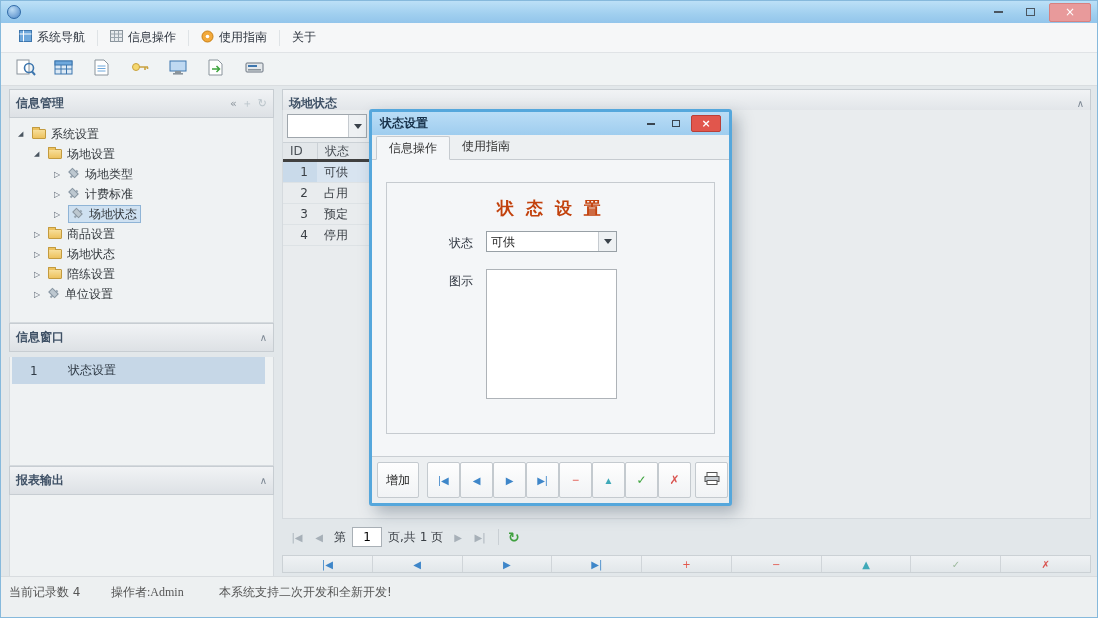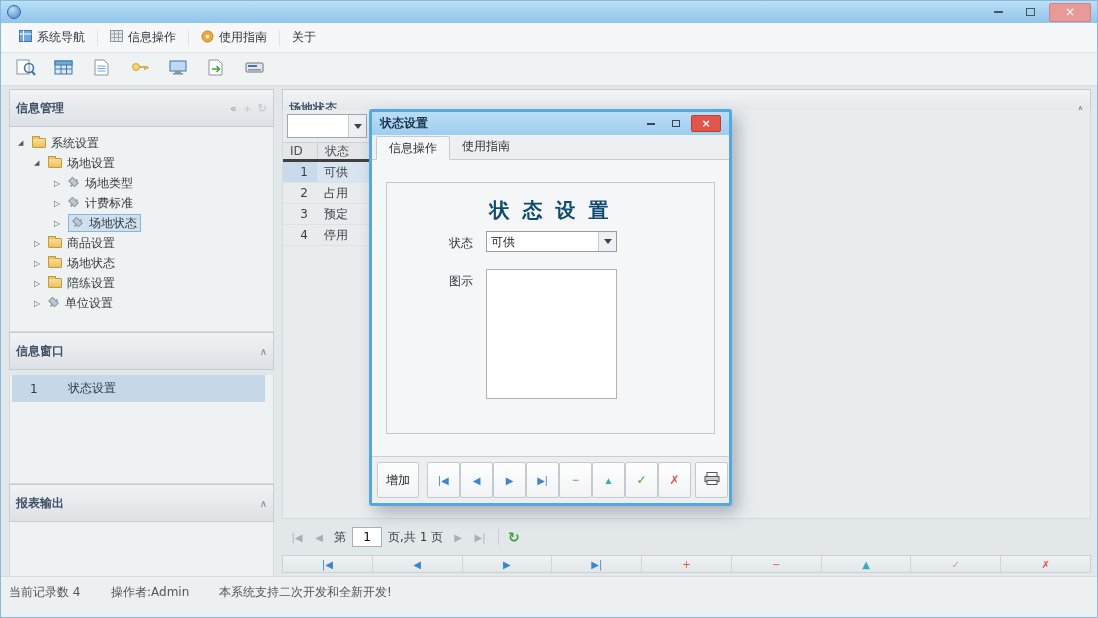--- a/index.html
+++ b/index.html
@@ -23,21 +23,21 @@
     border-bottom:1px solid #E0E3E6; display:flex; align-items:center; padding-left:8px; }
   .mitem { display:flex; align-items:center; gap:5px; padding:4px 10px; border-radius:2px; cursor:pointer; color:#2F3640; }
   .msep { width:1px; height:16px; background:#DFE3E6; margin:0 2px; }
 
   
   .toolbar { position:absolute; left:0; top:52px; width:100%; height:33px; background:#F0F3F4;
     border-bottom:1px solid #D9DDE0; display:flex; align-items:center; padding-left:10px; gap:8px; }
   .tbtn { width:30px; height:27px; display:flex; align-items:center; justify-content:center; border:1px solid transparent; border-radius:2px; cursor:pointer; background:transparent; }
 
   
-  .phead { height:38px; background:linear-gradient(#F1F3F5,#DDE1E5); border:1px solid #C7CDD2;
+  .phead { height:29px; background:linear-gradient(#F1F3F5,#DDE1E5); border:1px solid #C7CDD2;
     display:flex; align-items:center; padding:0 6px; font-weight:bold; color:#3F5166; font-size:12px; }
   .phead .hicons { margin-left:auto; display:flex; align-items:center; gap:5px; font-weight:normal; }
   .hic { color:#8A939B; font-size:11px; cursor:pointer; line-height:1; }
   .hic.dim { color:#B9C3C9; }
   .chev { color:#7C8793; font-size:10px; cursor:pointer; }
 
   
   .sidebar { position:absolute; left:8px; top:88px; width:265px; height:476px; }
   .tree { height:205px; background:#EFF2F3; border:1px solid #D5DADE; border-top:none; overflow:hidden; padding-top:6px; }
   .trow { height:20px; display:flex; align-items:center; padding-left:8px; color:#33383D; cursor:pointer; }
@@ -86,38 +86,38 @@
   .navbar { position:absolute; left:0; top:466px; width:100%; height:18px; display:flex;
     background:linear-gradient(#EFF2F4,#E2E7EA); border:1px solid #CBD1D5; }
   .ncell { flex:1; display:flex; align-items:center; justify-content:center; border-right:1px solid #D0D5D9; font-size:10px; cursor:pointer; }
   .ncell:last-child { border-right:none; }
   .blue { color:#3E86C9; } .red { color:#E2574C; } .teal { color:#3FA9B8; }
   .green { color:#3FA53F; } .palegreen { color:#9DBA9D; } .redx { color:#D9534F; }
 
   
   .statusbar { position:absolute; left:0; top:575px; width:100%; height:43px; background:#EDF0F1;
     border-top:1px solid #D8DCDF; display:flex; padding:7px 0 0 8px; color:#555; }
-  .sb1 { width:102px; } .sb2 { width:108px; }
+  .sb1 { width:102px; } .sb2 { width:108px;font-family:Liberation Serif, serif; }
 
   
   .dialog { position:absolute; left:368px; top:108px; width:363px; height:397px; border:3px solid #55A7DC;
     border-radius:3px; background:#F4F6F8; box-shadow:6px 7px 16px rgba(50,70,90,.35); }
   .dtitle { height:23px; background:linear-gradient(#BADDF6,#9FCDEF); display:flex; align-items:center;
     padding:0 8px; font-weight:bold; color:#17314A; }
   .dwin { margin-left:auto; display:flex; align-items:center; gap:5px; }
   .dwc { width:20px; height:16px; display:flex; align-items:center; justify-content:center; cursor:pointer; }
   .dwc .minbar { width:8px; height:2px; background:#3A4550; display:block; }
   .dwc .maxbox { width:8px; height:7px; border:1.5px solid #3A4550; display:block; }
   .dwc.close { width:30px; height:17px; background:#E1564C; border:1px solid #B93F38; border-radius:2px; color:#fff; font-size:11px; }
   .dtabs { height:25px; background:#EDF0F2; border-bottom:1px solid #C6CBD0; display:flex; align-items:flex-end; padding-left:4px; }
   .dtab { height:24px; line-height:23px; padding:0 12px; color:#333; cursor:pointer; }
   .dtab.active { background:#F4F6F8; border:1px solid #C6CBD0; border-bottom:1px solid #F4F6F8; margin-bottom:-1px; border-radius:2px 2px 0 0; }
   .dcontent { position:absolute; left:0; top:48px; right:0; bottom:47px; background:#F4F6F8; }
   .groupbox { position:absolute; left:14px; top:22px; width:329px; height:252px; border:1px solid #C6CBD0; }
-  .gtitle { text-align:center; margin-top:14px; font-size:20px; font-weight:bold; letter-spacing:3px; color:#0c4a6e; }
+  .gtitle { text-align:center; margin-top:14px; font-size:17px; font-weight:bold; letter-spacing:3px; color:#c2410c; }
   .flabel1 { position:absolute; left:62px; top:52px; color:#2F3640; }
   .flabel2 { position:absolute; left:62px; top:90px; color:#2F3640; }
   .dcombo { position:absolute; left:99px; top:48px; width:131px; height:21px; background:#fff; border:1px solid #98A0A6; display:flex; cursor:pointer; }
   .dcombo .val { flex:1; padding:2px 0 0 4px; color:#222; }
   .imgbox { position:absolute; left:99px; top:86px; width:131px; height:130px; background:#fff; border:1px solid #AEB3B8; }
   .dtoolbar { position:absolute; left:0; right:0; bottom:0; height:47px; border-top:1px solid #C9CED3;
     background:#ECEFF1; display:flex; align-items:center; padding-left:5px; }
   .dbtn { width:33px; height:36px; background:linear-gradient(#FEFEFE,#F1F3F5); border:1px solid #C4CACF;
     border-radius:2px; font-size:12px; display:flex; align-items:center; justify-content:center; cursor:pointer; font-family:Liberation Sans, sans-serif; }
   .dbtn.txt { width:42px; color:#222; }

